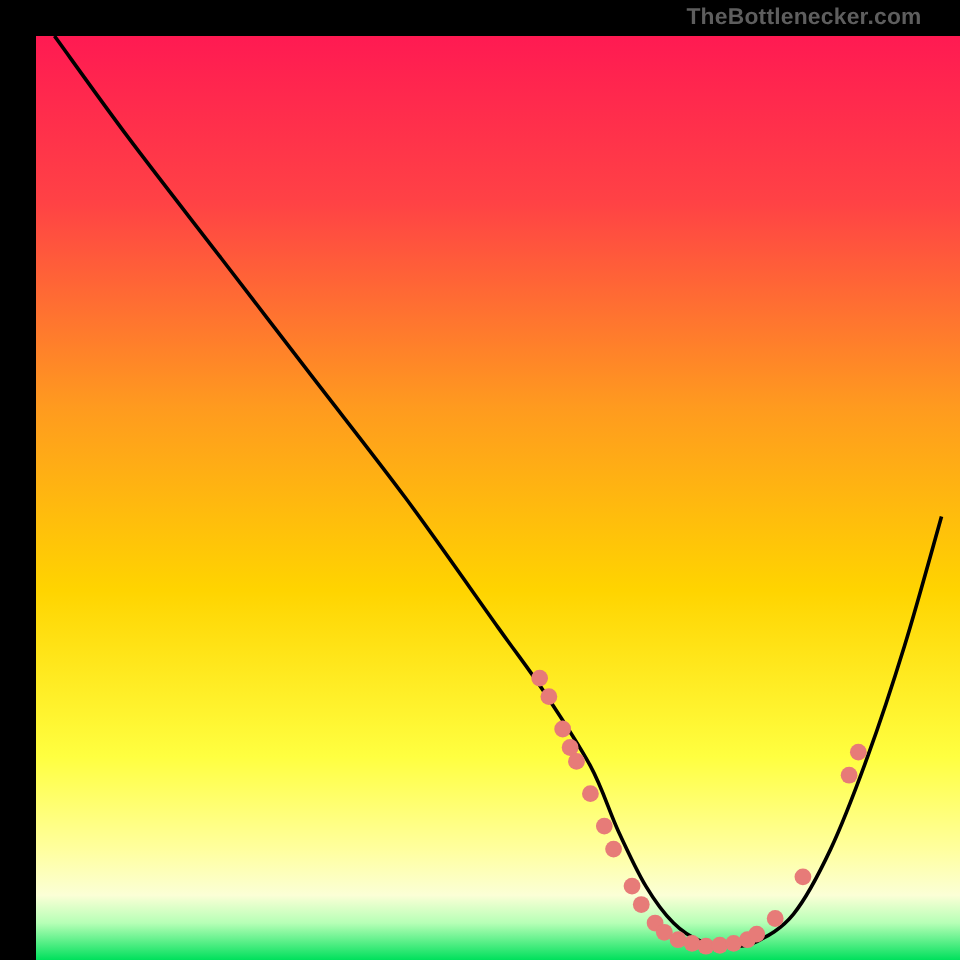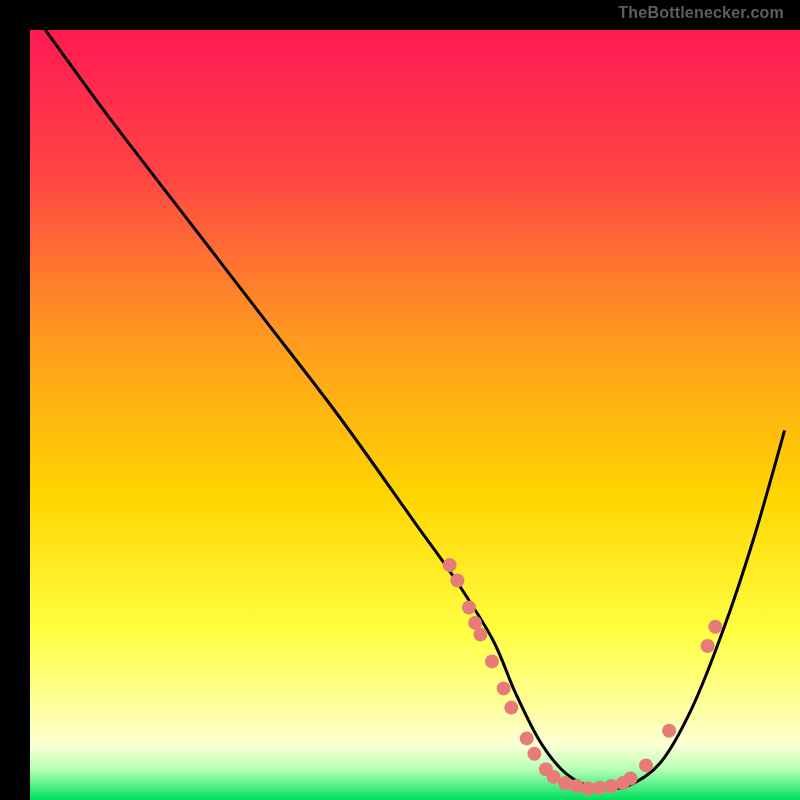--- a/index.html
+++ b/index.html
@@ -22,23 +22,23 @@
   .plot-area {
     position: absolute;
     left: 15px;
     top: 15px;
     width: 770px;
     height: 770px;
   }
   .watermark {
     position: absolute;
     top: 4px;
-    right: 16px;
+    right: 32px;
     color: #5e5e5e;
-    font-size: 16px;
+    font-size: 19px;
     font-weight: 600;
     letter-spacing: 0.2px;
   }
 </style>
 </head>
 <body>
 
 <div class="frame">
   <svg class="plot-area" width="770" height="770" viewBox="0 0 770 770">
     <defs>

